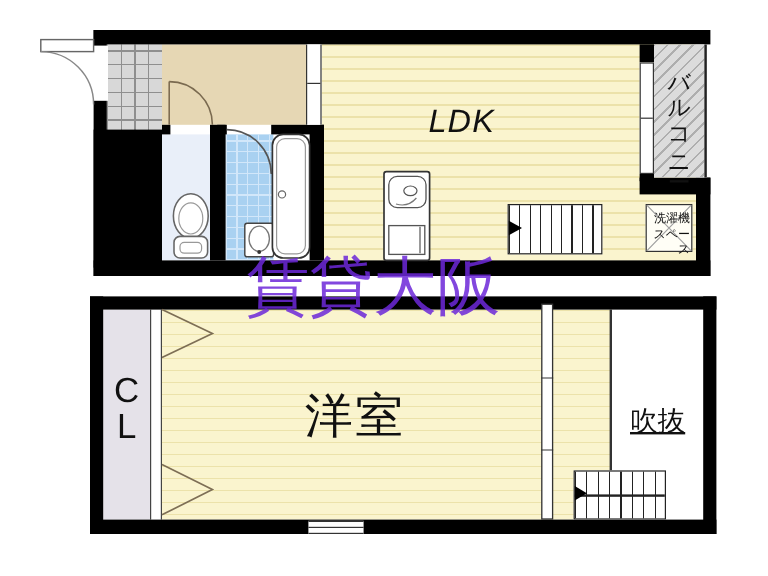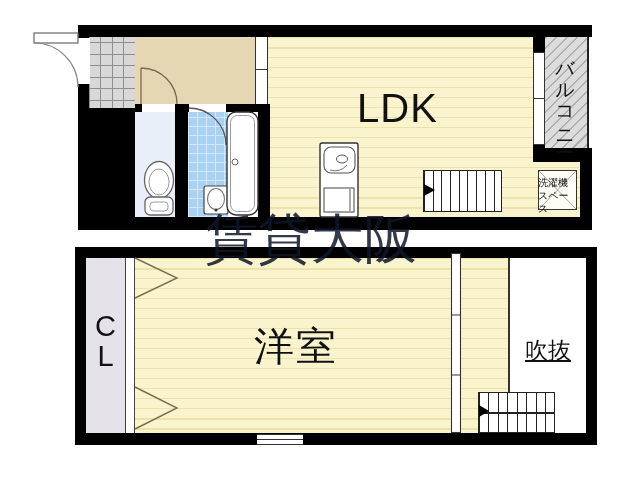--- a/index.html
+++ b/index.html
@@ -117,24 +117,24 @@
     <polygon points="424,184 424,196 435,190" fill="#000"></polygon>
     <polygon points="479,405 479,417 489,411" fill="#000"></polygon>
 
     <path d="M135,258 L177,278 L135,298" fill="none" stroke="#7d6e55" stroke-width="1.4"></path>
     <path d="M135,387 L177,408 L135,429" fill="none" stroke="#7d6e55" stroke-width="1.4"></path>
 
     <rect x="451.5" y="253.5" width="9" height="179" fill="#fff" stroke="#333" stroke-width="1.1"></rect>
     <path d="M451,315 L461,315 M451,375 L461,375" stroke="#333" stroke-width="1"></path>
   </svg>
 
-  <div class="label" style="left:357px;top:86px;font-size:40px;letter-spacing:1px;">LDK</div>
+  <div class="label" style="left:357px;top:86px;font-size:27px;letter-spacing:1px;font-style:italic;">LDK</div>
   <div class="label" style="left:552px;top:47px;font-size:19px;writing-mode:vertical-rl;letter-spacing:2px;">バルコニー</div>
-  <div class="label" style="left:538px;top:176px;width:37px;font-size:10px;line-height:13px;text-align:left;">洗濯機
+  <div class="label" style="left:538px;top:176px;width:37px;font-size:10px;line-height:13px;text-align:right;">洗濯機
 スペース</div>
   <div class="label" style="left:86px;top:311px;width:39px;font-size:29px;line-height:30px;text-align:center;">C
 L</div>
   <div class="label" style="left:254px;top:319px;font-size:40px;letter-spacing:2px;">洋室</div>
   <div class="label" style="left:525px;top:335px;font-size:23px;text-decoration:underline;">吹抜</div>
 
-  <div class="label" style="left:205px;top:204px;font-size:53px;color:#0f172a;opacity:0.85;z-index:50;font-weight:500;">賃貸大阪</div>
+  <div class="label" style="left:205px;top:204px;font-size:53px;color:#6d28d9;opacity:0.85;z-index:50;font-weight:500;">賃貸大阪</div>
 
 </div>
 
 </body></html>

